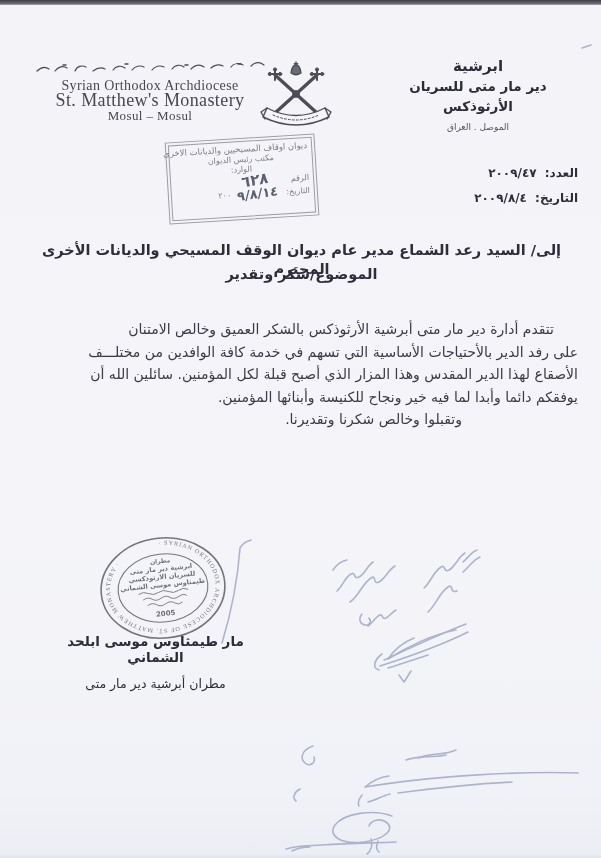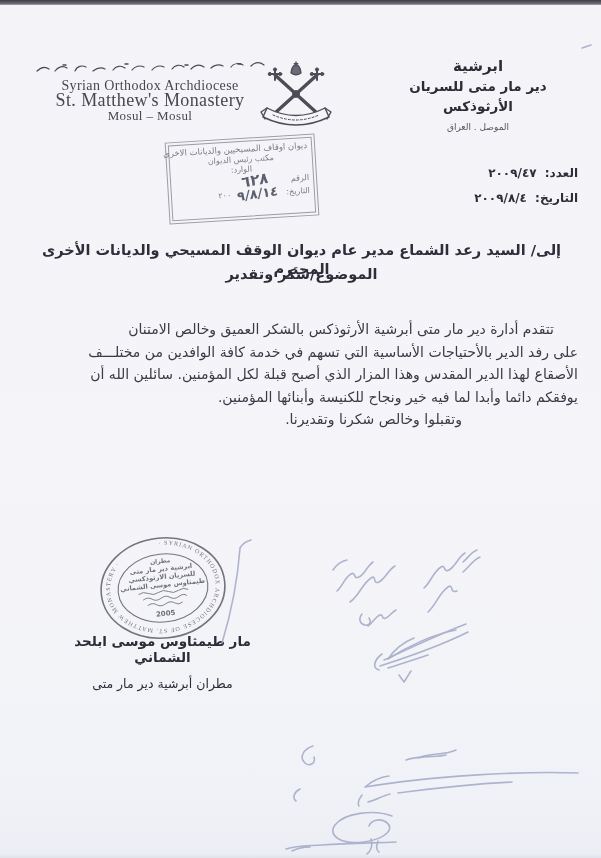--- a/index.html
+++ b/index.html
@@ -47,21 +47,21 @@
     font-size:14.5px;font-weight:bold;color:#2e2e3a;line-height:19px;}
   .subject{position:absolute;left:25px;right:23px;top:265px;direction:rtl;text-align:center;
     font-size:14.5px;font-weight:bold;color:#2e2e3a;line-height:19px;}
   .body-text{position:absolute;left:28px;right:23px;top:318px;direction:rtl;text-align:right;
     font-size:14px;color:#3a3a46;}
   .body-line{line-height:22.5px;height:22.5px;white-space:nowrap;}
   .body-line.indent{padding-right:24px;}
   .body-line.closing{padding-right:116px;}
   
   .round-stamp{position:absolute;left:98px;top:536px;transform:rotate(-6deg);opacity:.82;}
-  .sig-block{position:absolute;left:45px;top:633px;width:235px;text-align:center;direction:rtl;color:#2d2d38;}
+  .sig-block{position:absolute;left:38px;top:633px;width:235px;text-align:center;direction:rtl;color:#2d2d38;}
   .sig-name{font-size:13.5px;font-weight:bold;line-height:16px;}
   .sig-title{font-size:12.5px;font-weight:normal;line-height:16px;margin-top:11px;}
   
   .hand-overlay{position:absolute;left:0;top:0;pointer-events:none;}
   .scan-edge-bottom{position:absolute;left:0;bottom:0;width:601px;height:4px;
     background:linear-gradient(0deg,#dfe2ec 0%,rgba(223,226,236,0) 100%);}
 </style>
 </head>
 <body>
 

